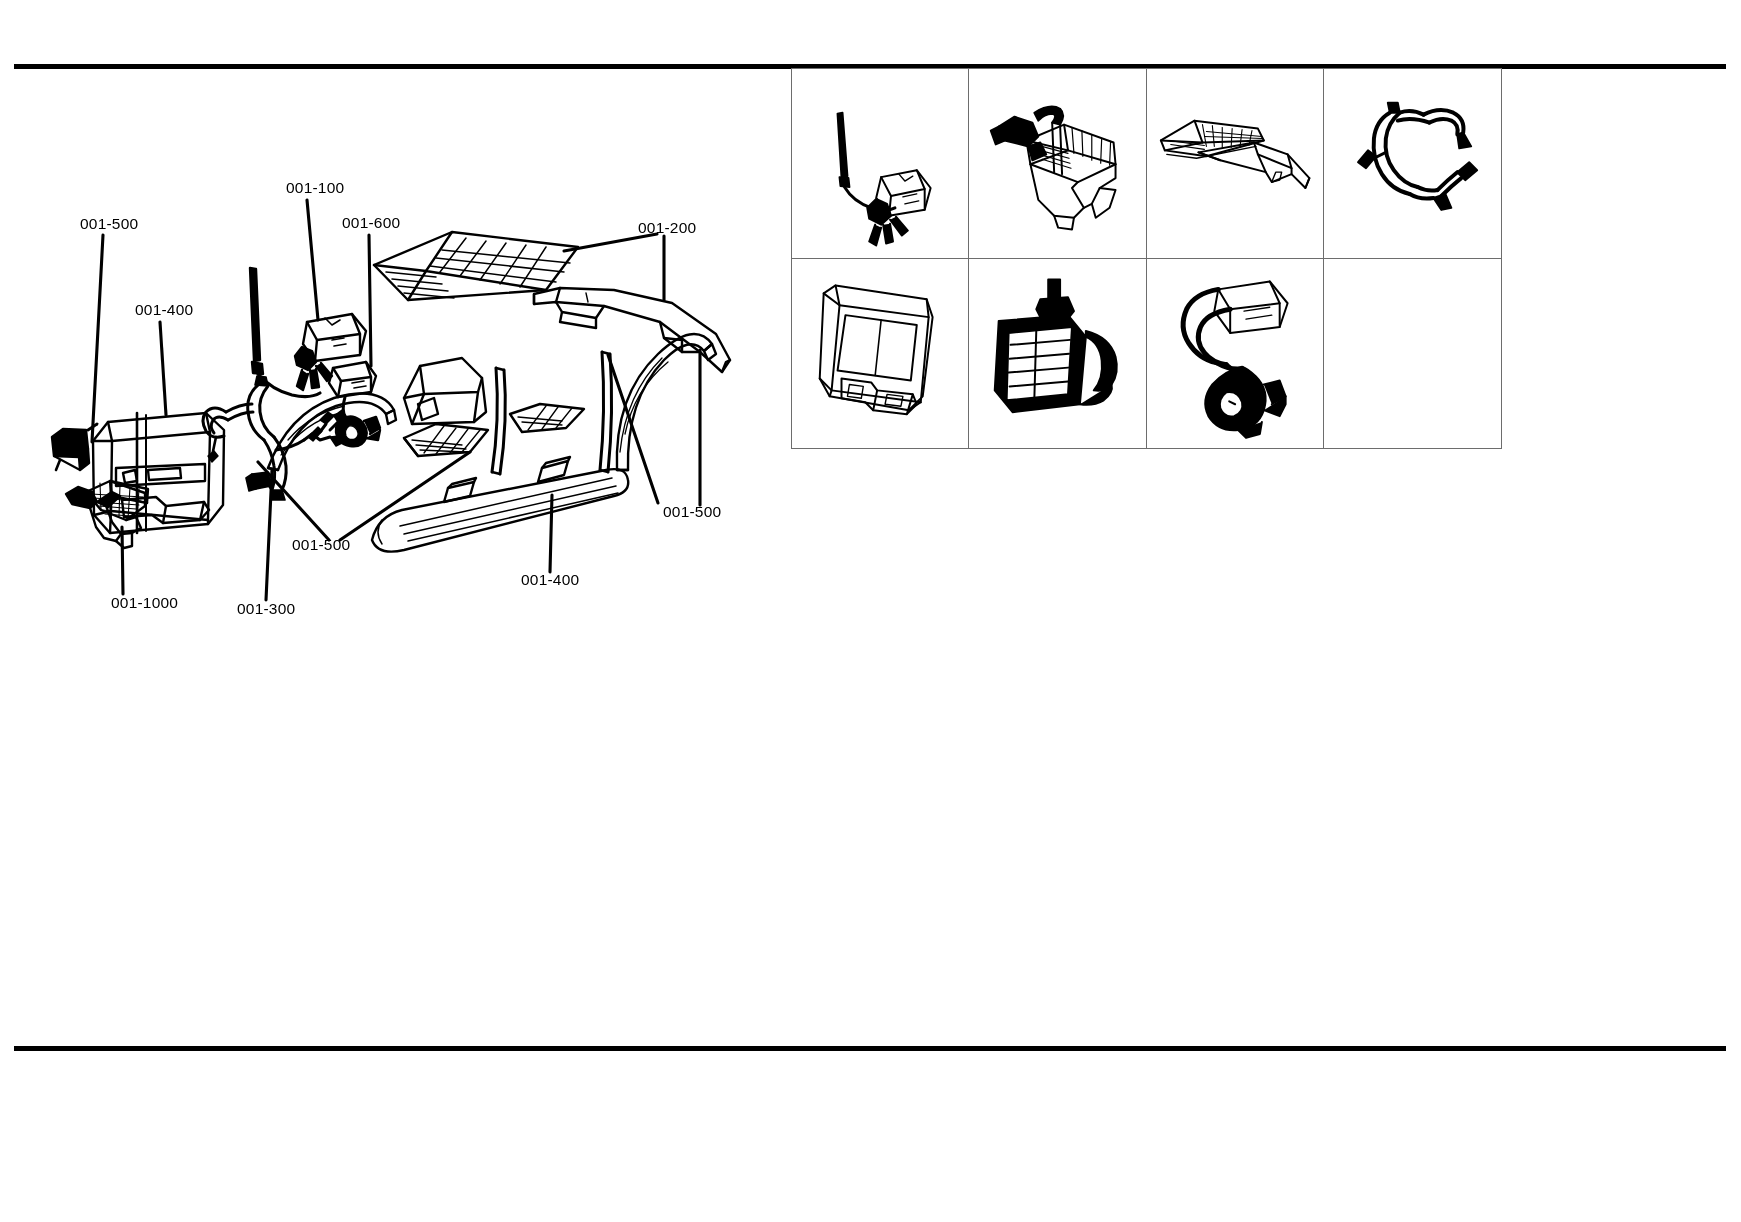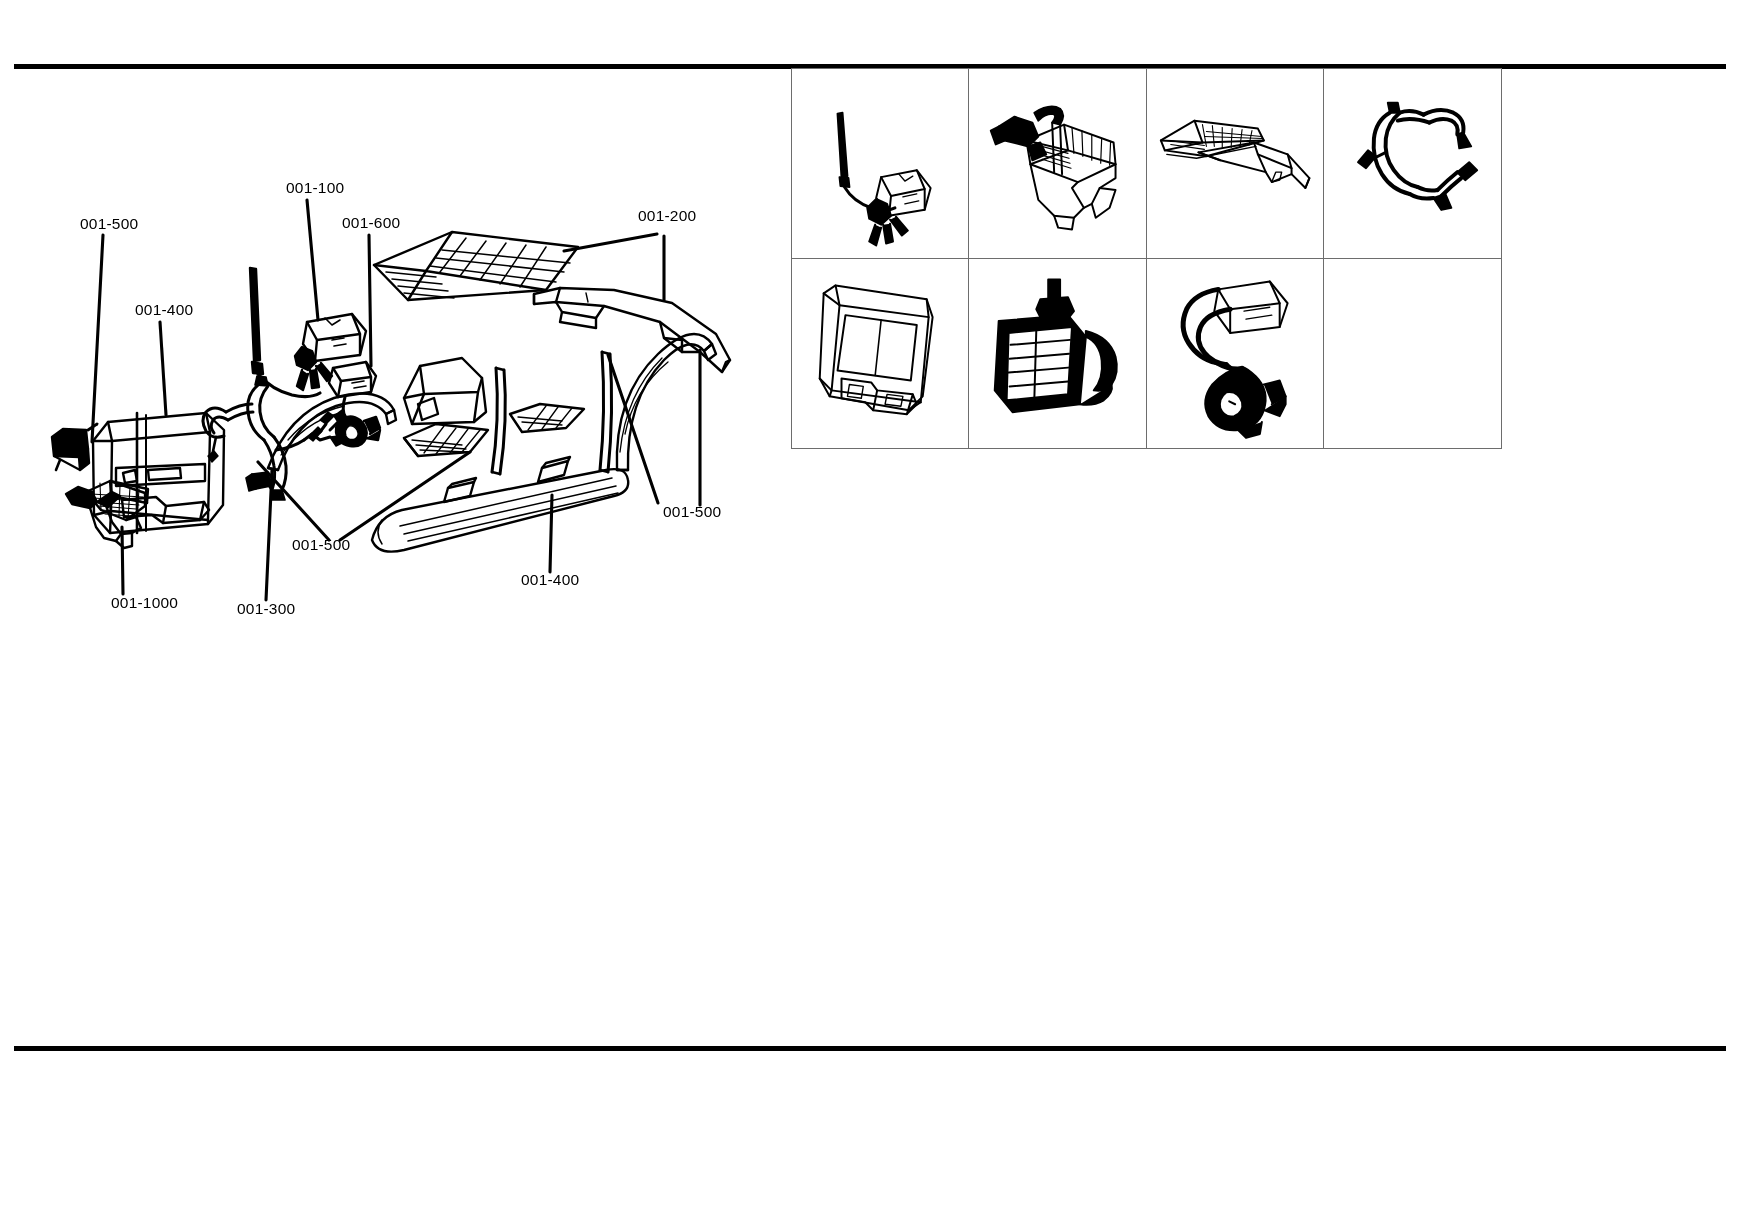--- a/index.html
+++ b/index.html
@@ -314,21 +314,21 @@
         <path d="M538 482 L 564 475 L 568 461 L 542 468 Z"></path>
         <path d="M542 468 L 546 463 L 570 457 L 568 461"></path>
       </g>
 
     </g>
   </svg>
 
   <div class="lbl" style="left:80px;top:216px;">001-500</div>
   <div class="lbl" style="left:286px;top:180px;">001-100</div>
   <div class="lbl" style="left:342px;top:215px;">001-600</div>
-  <div class="lbl" style="left:638px;top:208px;">001-200</div>
+  <div class="lbl" style="left:638px;top:220px;">001-200</div>
   <div class="lbl" style="left:135px;top:302px;">001-400</div>
   <div class="lbl" style="left:292px;top:537px;">001-500</div>
   <div class="lbl" style="left:663px;top:504px;">001-500</div>
   <div class="lbl" style="left:88px;top:595px;margin-left:23px;">001-1000</div>
   <div class="lbl" style="left:237px;top:601px;text-align:right;">001-300</div>
   <div class="lbl" style="left:521px;top:572px;">001-400</div>
 
   <div id="parts-grid">
 
     <div class="cell">

